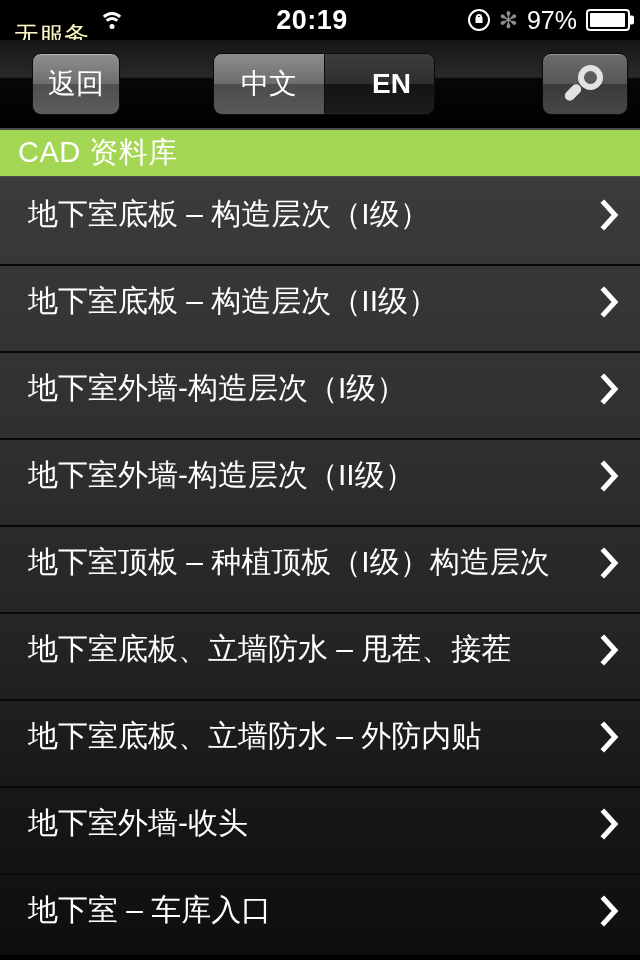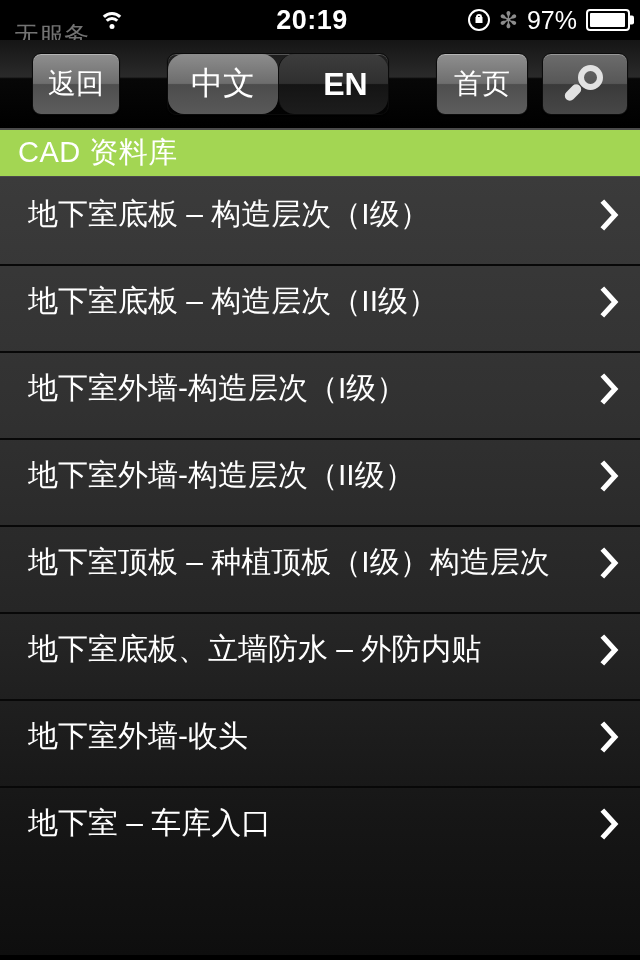--- a/index.html
+++ b/index.html
@@ -33,21 +33,21 @@
   }
   .sb-left {
     display: flex;
     align-items: center;
     padding-left: 14px;
     gap: 10px;
   }
   .sb-carrier {
     font-size: 25px;
     letter-spacing: 0px;
-    color: #737373;
+    color: #fef9c3;
     line-height: 1;
     margin-top: 30px;
   }
   .wifi-icon {
     display: inline-block;
     width: 26px;
     height: 20px;
     position: relative;
   }
   .wifi-icon i {
@@ -184,25 +184,24 @@
     margin-left: auto;
     margin-right: auto;
     box-sizing: border-box;
   }
   .seg {
     width: 110px;
     display: flex;
     align-items: center;
     justify-content: center;
     color: #fff;
-    font-size: 32px;
+    font-size: 28px;
     cursor: pointer;
     user-select: none;
     box-sizing: border-box;
-    border-radius: 16px;
   }
   .seg.selected {
     background: linear-gradient(to bottom, #8d8d8d 0%, #6d6d6d 49%, #4c4c4c 51%, #595959 100%);
   }
   .seg.unselected {
     background: linear-gradient(to bottom, #3d3d3d 0%, #2f2f2f 49%, #141414 51%, #1d1d1d 100%);
     font-weight: bold;
   }
   .seg.selected + .seg.unselected { border-left: 1px solid #0b0b0b; padding-left: 24px; }
 
@@ -328,21 +327,20 @@
   </div>
 
   <div class="toolbar">
     <div class="btn btn-back">返回</div>
 
     <div class="segmented">
       <div class="seg selected">中文</div>
       <div class="seg unselected">EN</div>
     </div>
 
-    <div class="btn btn-home">首页</div>
 
     <div class="btn-search">
       <span class="magnifier">
         <span class="glass"></span>
           <span class="handle"></span>
       </span>
     </div>
   </div>
 
   <div class="section-header">
@@ -384,20 +382,28 @@
       </div>
       <div class="row">
         <div class="row-label">地下室顶板 – 种植顶板（I级）构造层次</div>
         <div class="chev">
           <svg width="22" height="34" viewBox="0 0 22 34" aria-hidden="true">
             <polyline points="5,5 16,17 5,29" fill="none" stroke="#ffffff" stroke-width="5" stroke-linecap="square" stroke-linejoin="miter"></polyline>
           </svg>
         </div>
       </div>
       <div class="row">
+        <div class="row-label">地下室底板、立墙防水 – 甩茬、接茬</div>
+        <div class="chev">
+          <svg width="22" height="34" viewBox="0 0 22 34" aria-hidden="true">
+            <polyline points="5,5 16,17 5,29" fill="none" stroke="#ffffff" stroke-width="5" stroke-linecap="square" stroke-linejoin="miter"></polyline>
+          </svg>
+        </div>
+      </div>
+      <div class="row">
         <div class="row-label">地下室底板、立墙防水 – 外防内贴</div>
         <div class="chev">
           <svg width="22" height="34" viewBox="0 0 22 34" aria-hidden="true">
             <polyline points="5,5 16,17 5,29" fill="none" stroke="#ffffff" stroke-width="5" stroke-linecap="square" stroke-linejoin="miter"></polyline>
           </svg>
         </div>
       </div>
       <div class="row">
         <div class="row-label">地下室外墙-收头</div>
         <div class="chev">

